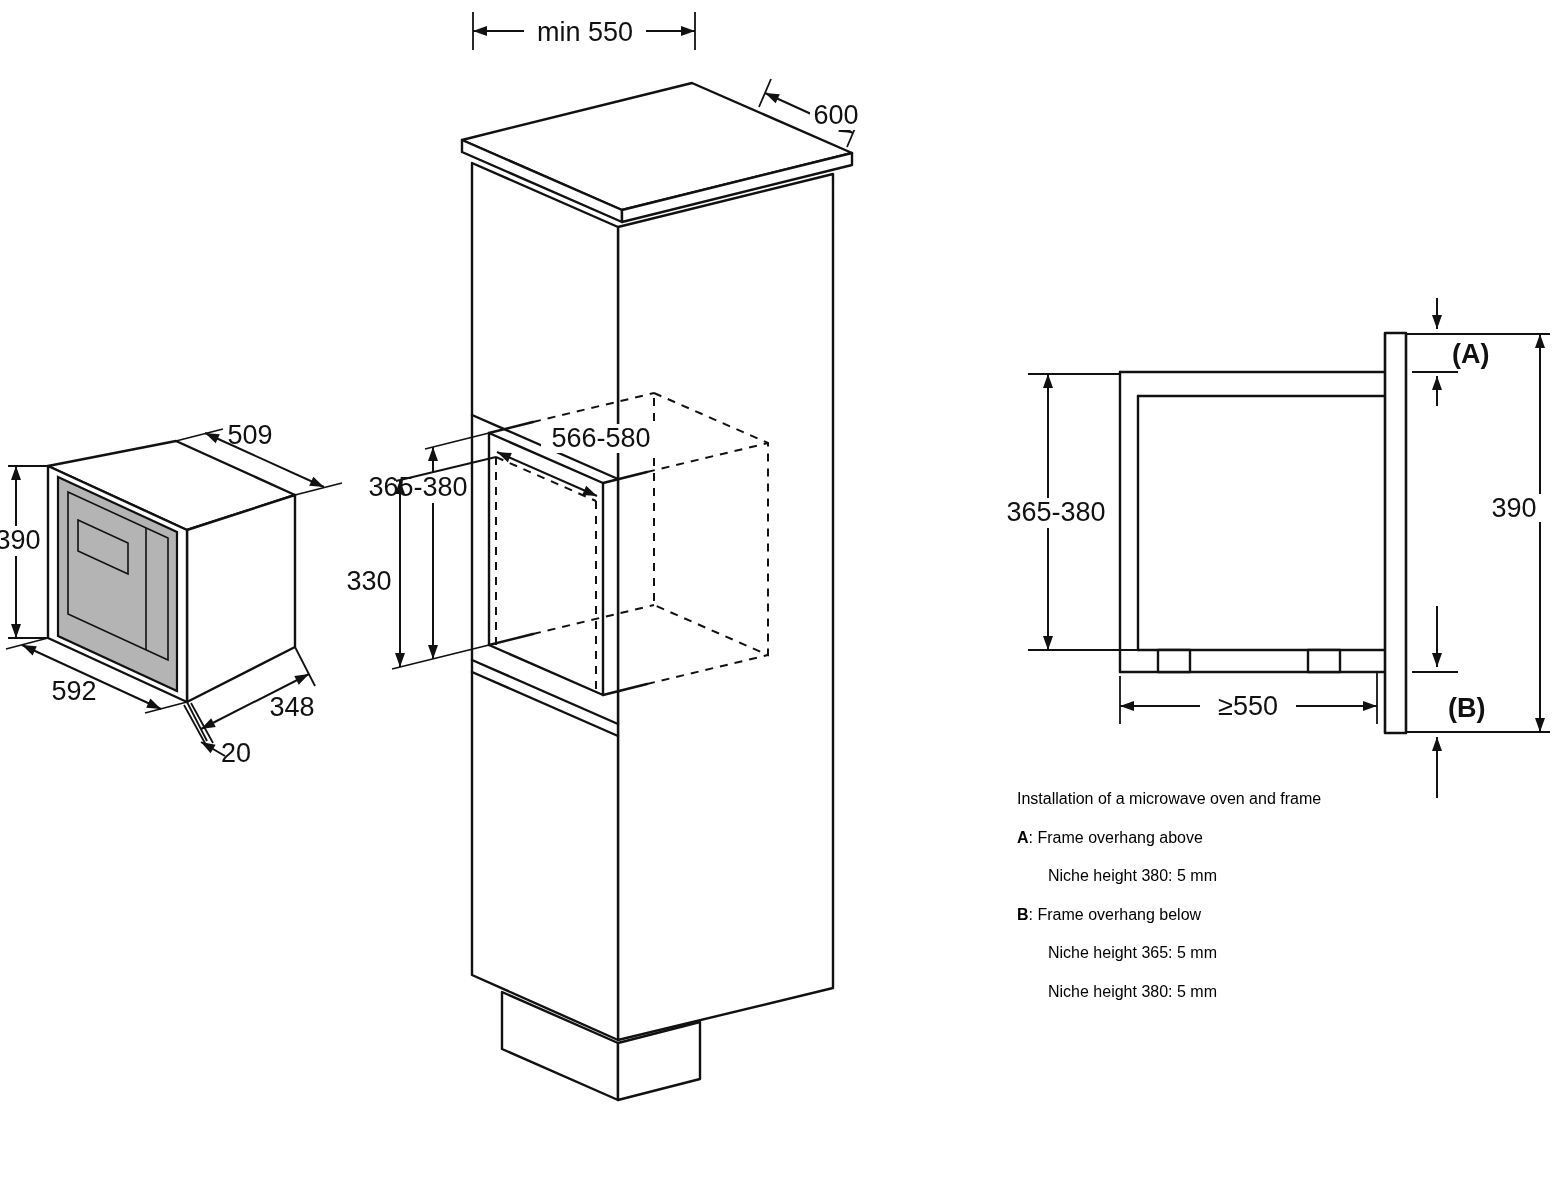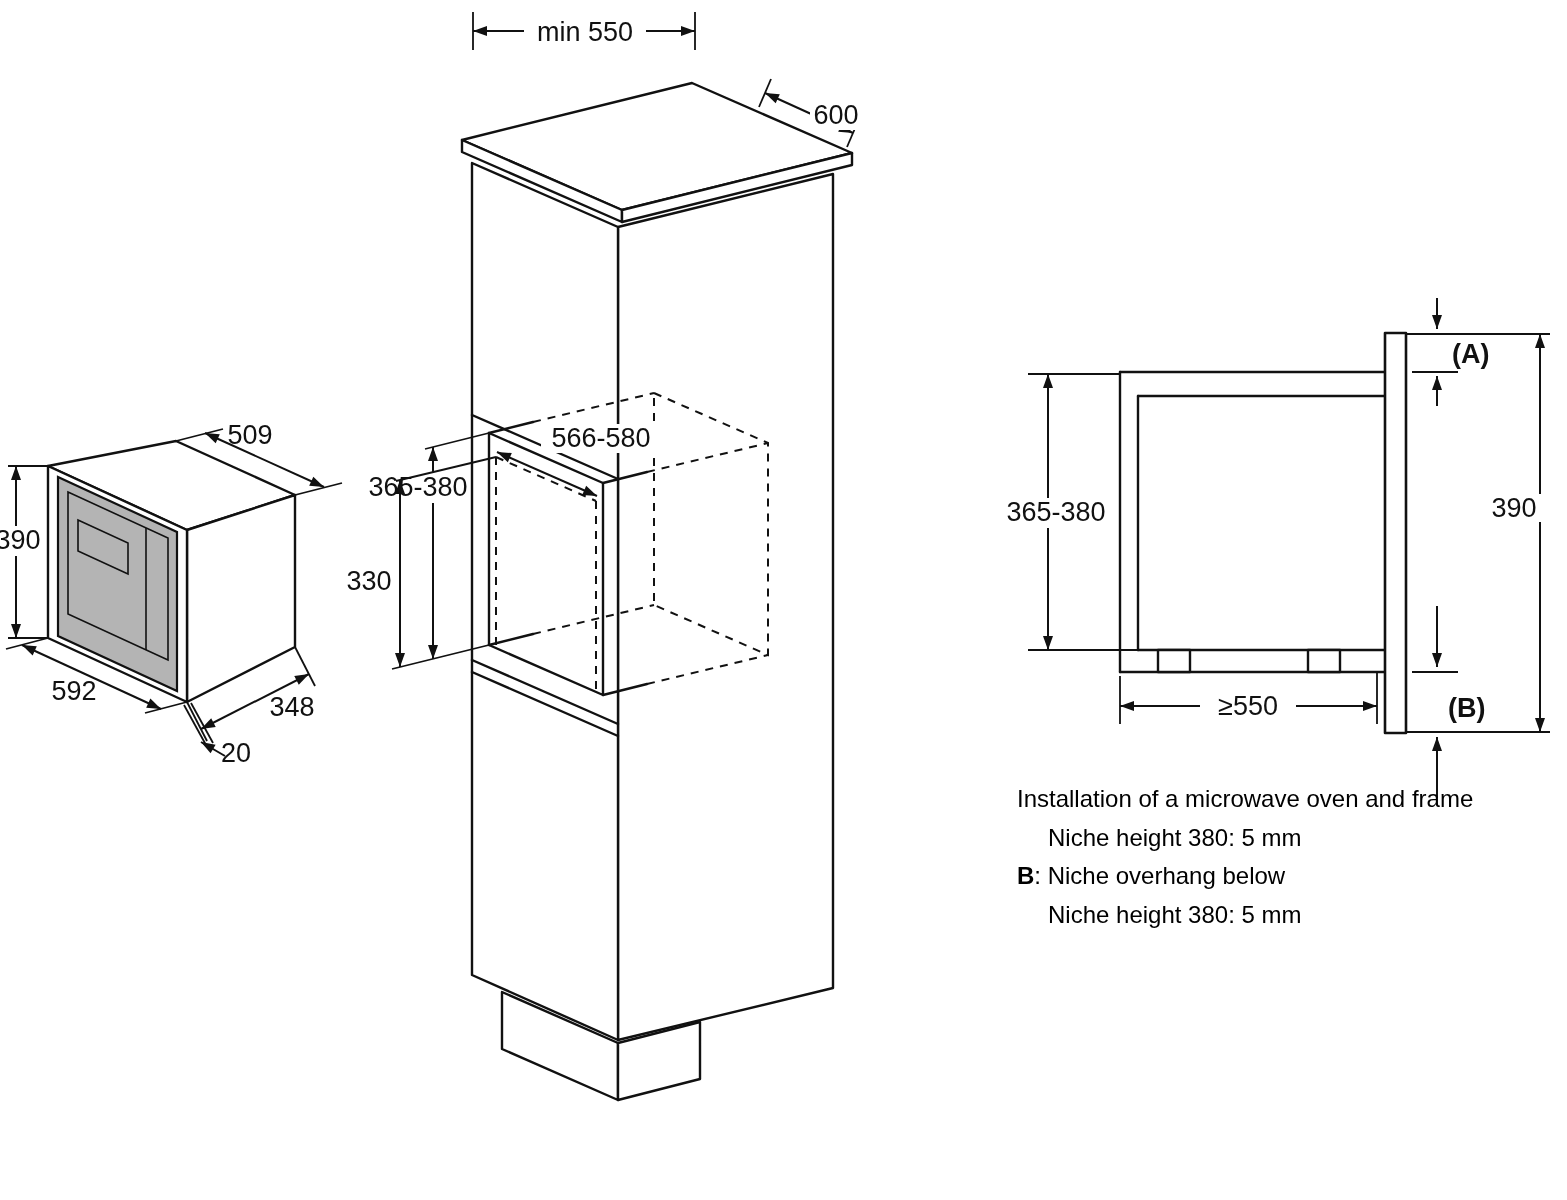--- a/index.html
+++ b/index.html
@@ -9,21 +9,21 @@
   .face{fill:#ffffff;stroke:#111;stroke-width:2.4;stroke-linejoin:round;}
   .ln{fill:none;stroke:#111;stroke-width:2.4;stroke-linejoin:round;stroke-linecap:round;}
   .thin{fill:none;stroke:#111;stroke-width:1.6;}
   .ext{fill:none;stroke:#111;stroke-width:1.8;}
   .dim{fill:none;stroke:#111;stroke-width:2;}
   .dash{fill:none;stroke:#111;stroke-width:2;stroke-dasharray:8 7;}
   .door{fill:#b4b4b4;stroke:#111;stroke-width:2.2;}
   .bgr{fill:#fff;}
   text.dl{font-family:"Liberation Sans",sans-serif;font-size:27px;fill:#111;text-anchor:middle;}
   text.dlb{font-family:"Liberation Sans",sans-serif;font-size:27px;font-weight:bold;fill:#111;text-anchor:start;}
-  .notes{position:absolute;left:1017px;top:780px;width:540px;font-size:24px;line-height:38.5px;color:#000;}
+  .notes{position:absolute;left:1017px;top:780px;width:540px;font-size:16px;line-height:38.5px;color:#000;}
   .nl{white-space:nowrap;}
   .ind{padding-left:31px;}
 </style>
 </head>
 <body>
 
 <div id="stage">
 
 <svg width="1567" height="1200" viewBox="0 0 1567 1200">
   <defs>
@@ -195,18 +195,20 @@
       <path class="ext" d="M1377,672 L1377,724"></path>
       <path class="dim" d="M1120,706 L1200,706" marker-start="url(#arw)"></path>
       <path class="dim" d="M1296,706 L1377,706" marker-end="url(#arw)"></path>
       <text class="dl" x="1248" y="715">≥550</text>
     </g>
   </g>
 </svg>
 
   <div class="notes">
     <div class="nl">Installation of a microwave oven and frame</div>
+    <div class="nl"><b>A</b><span>: Frame overhang above</span></div>
     <div class="nl ind">Niche height 380: 5 mm</div>
-    <div class="nl"><b>B</b><span>: Niche overhang below</span></div>
+    <div class="nl"><b>B</b><span>: Frame overhang below</span></div>
+    <div class="nl ind">Niche height 365: 5 mm</div>
     <div class="nl ind">Niche height 380: 5 mm</div>
   </div>
 
 </div>
 
 </body></html>

